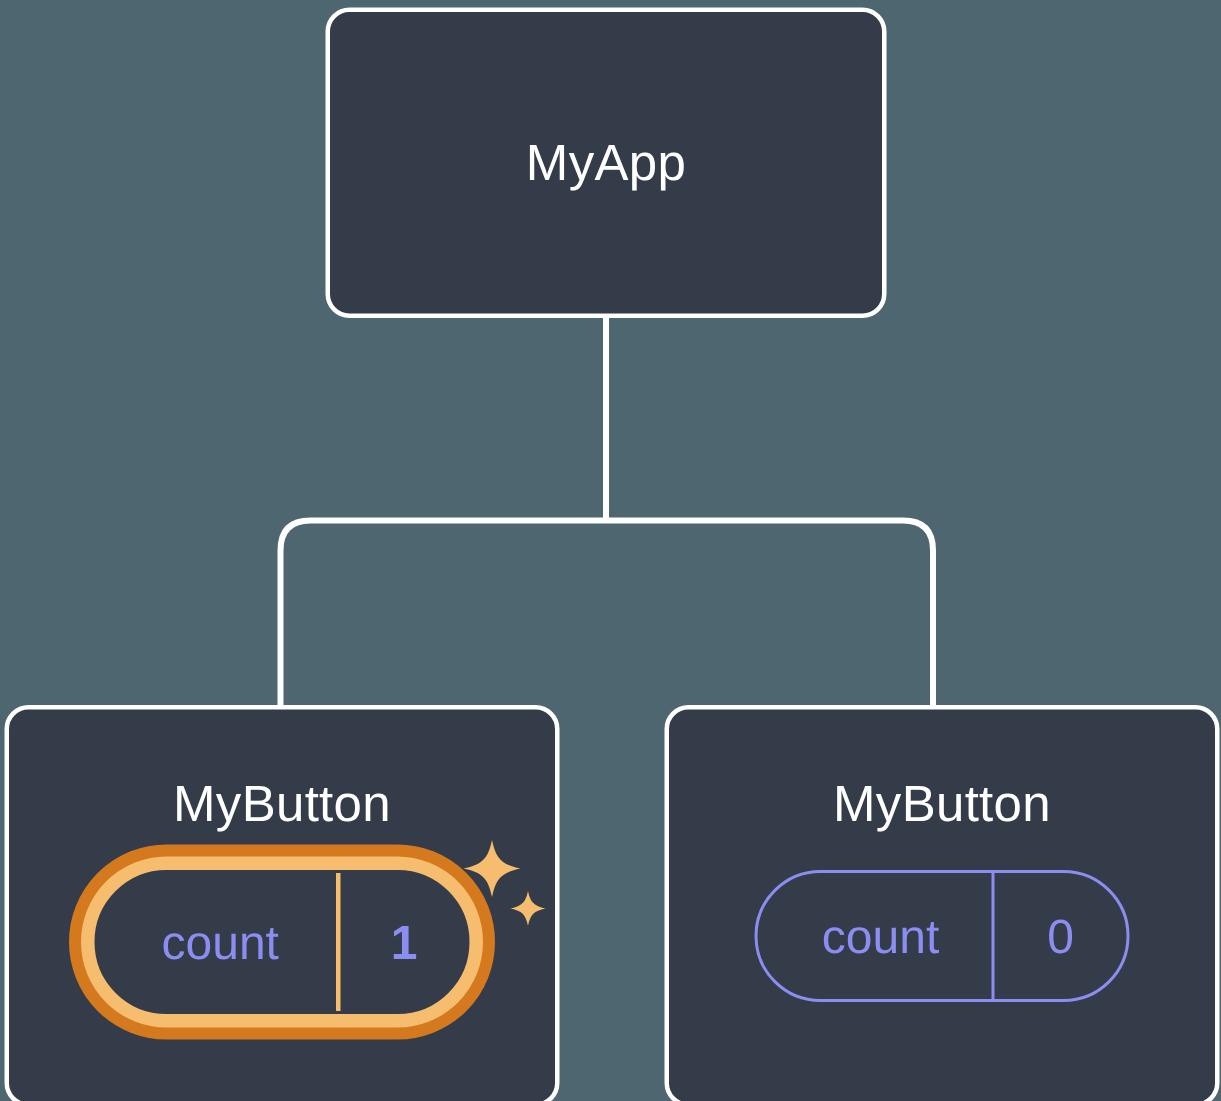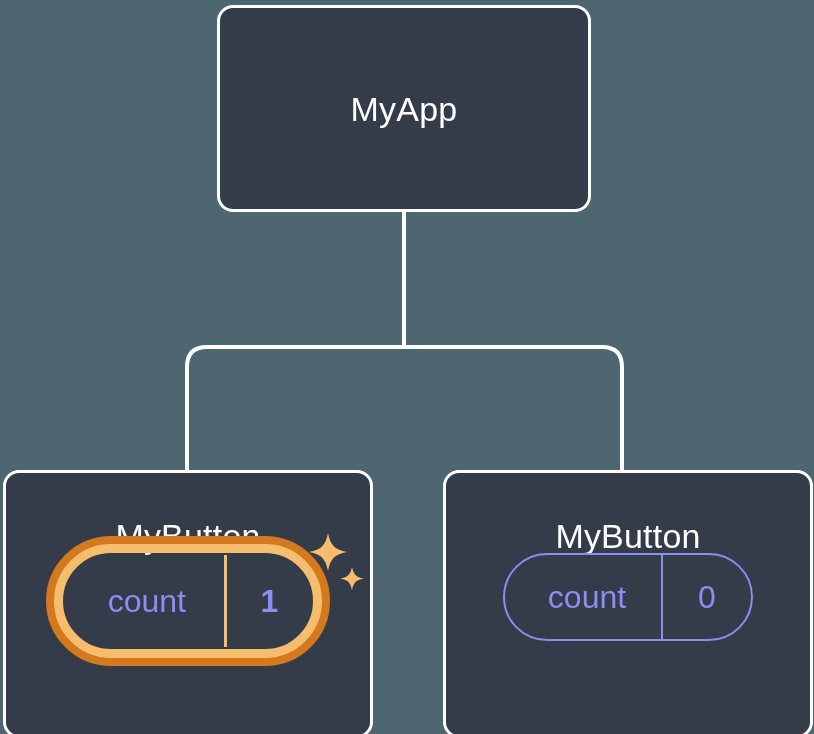--- a/index.html
+++ b/index.html
@@ -66,20 +66,21 @@
     left: 443px;
     top: 470px;
     width: 370px;
     height: 268px;
     padding-top: 46px;
   }
 
   
   .pill-wrap {
     position: relative;
+    margin-top: 27px;
     display: flex;
     align-items: center;
     justify-content: center;
   }
   .pill {
     box-sizing: border-box;
     display: flex;
     align-items: stretch;
     height: 88px;
     border-radius: 44px;

